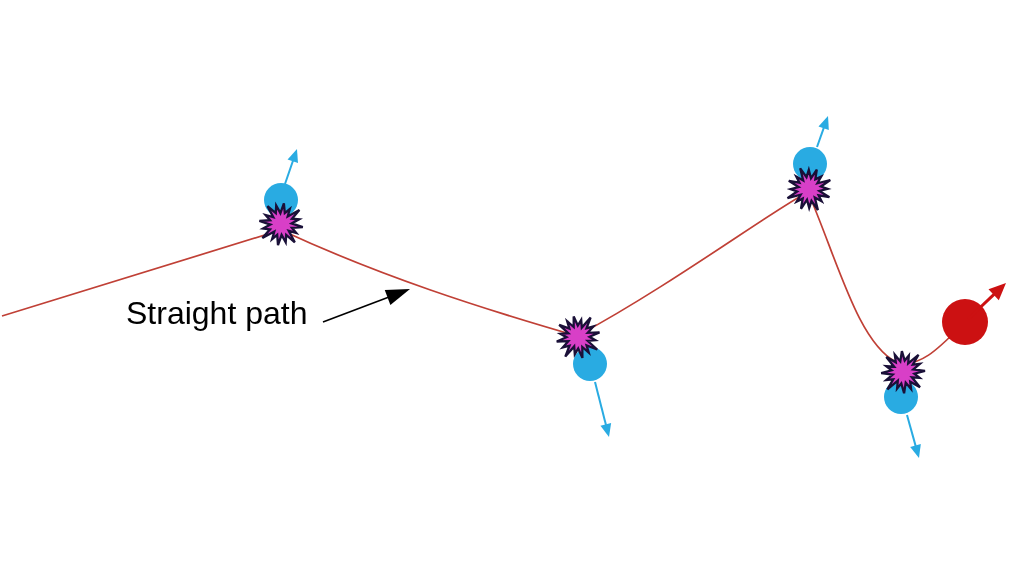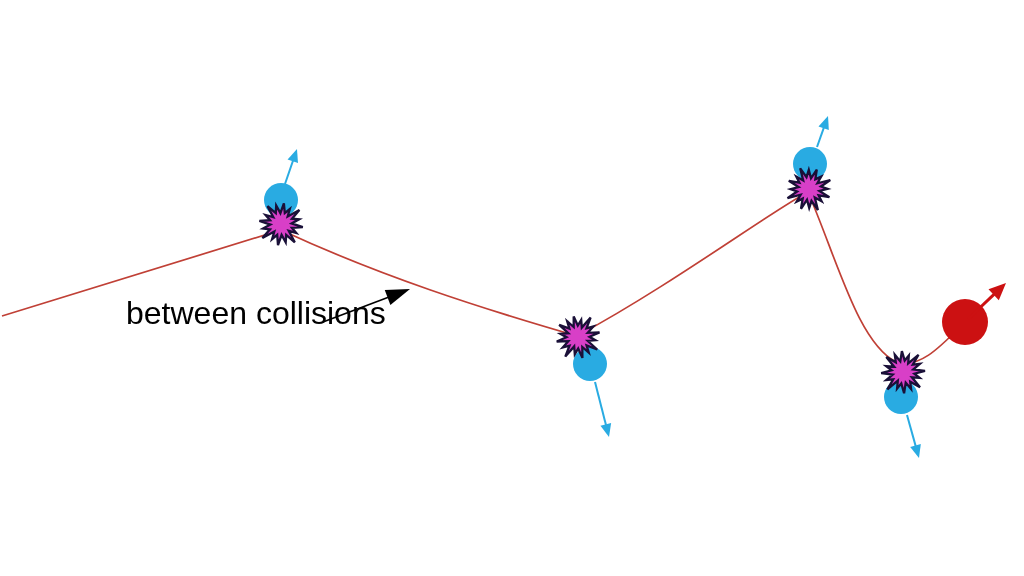--- a/index.html
+++ b/index.html
@@ -46,15 +46,15 @@
       <line x1="907" y1="415" x2="916.3120103218606" y2="448.368036986667" stroke="#29abe2" stroke-width="2"></line>
       <polygon points="919,458 910.2080337610856,446.9568424056438 920.8031930757519,444.00005375969033" fill="#29abe2"></polygon>
       <circle cx="965" cy="322" r="23" fill="#cc1112"></circle>
       <line x1="968" y1="319" x2="995.8366624253184" y2="292.62842507075095" stroke="#cc1112" stroke-width="3"></line>
       <polygon points="1006,283 998.8168892329318,300.136304143777 988.50071951427,289.24701388518963" fill="#cc1112"></polygon>
       <line x1="323" y1="322" x2="390.36505194732655" y2="296.4477389165313" stroke="#000000" stroke-width="1.6"></line>
       <polygon points="410,289 390.3972932413375,304.9916818294352 384.72282549540887,290.0317214083506" fill="#000000"></polygon>
     </svg>
 
   <div class="path-label">
-    <span>between collisions</span>
+    <span>Straight path</span>
   </div>
 </div>
 
 </body></html>

